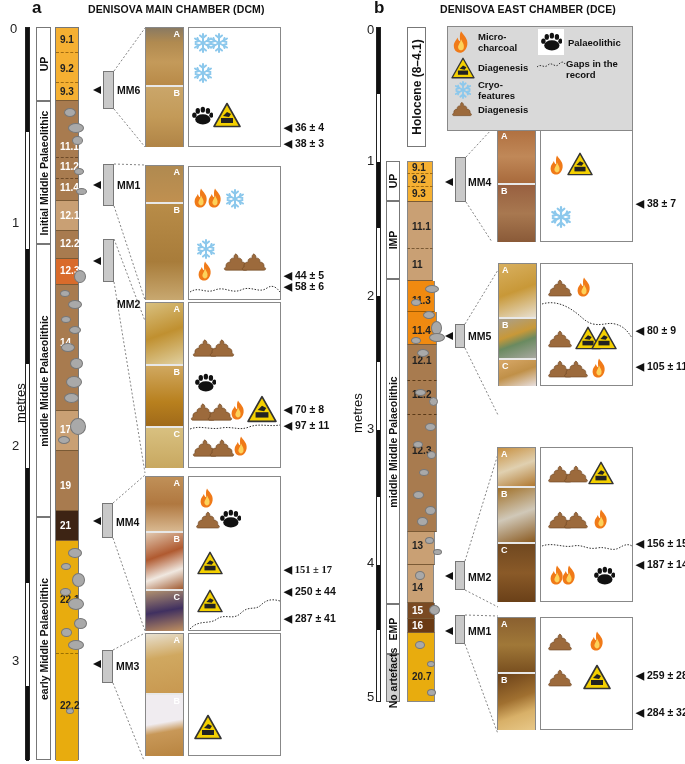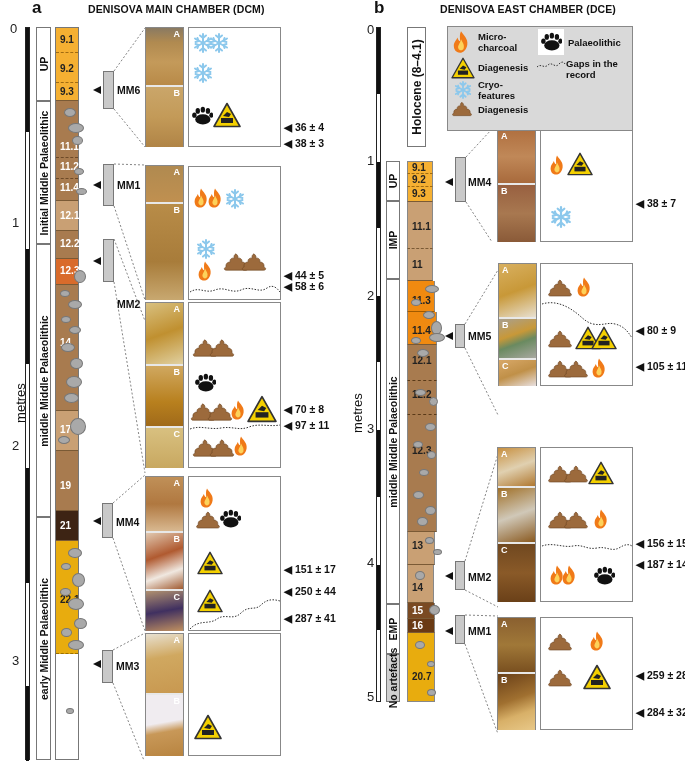--- a/index.html
+++ b/index.html
@@ -129,20 +129,23 @@
     </div>
   <div class="layer" style="top:423px;height:60px;background:#a87b4f;">
       <span class="lbl" style="top:29px;color:#fff;">19</span>
     </div>
   <div class="layer" style="top:483px;height:30px;background:#3d2414;">
       <span class="lbl" style="top:9px;color:#fff;">21</span>
     </div>
   <div class="layer" style="top:513px;height:113px;background:#e8ac0e;border-bottom:1px dashed #9a6f00;">
       <span class="lbl" style="top:53px;color:#222;">22.1</span>
     </div>
+  <div class="layer" style="top:626px;height:107px;background:#e8ac0e;border-bottom:none;">
+      <span class="lbl" style="top:46px;color:#222;">22.2</span>
+    </div>
 
   <div class="stone" style="left:8px;top:80px;width:10px;height:7px;"></div>
   <div class="stone" style="left:12px;top:95px;width:14px;height:8px;"></div>
   <div class="stone" style="left:16px;top:108px;width:9px;height:7px;"></div>
   <div class="stone" style="left:18px;top:140px;width:8px;height:5px;"></div>
   <div class="stone" style="left:20px;top:160px;width:9px;height:5px;"></div>
   <div class="stone" style="left:18px;top:242px;width:10px;height:11px;"></div>
   <div class="stone" style="left:4px;top:262px;width:8px;height:5px;"></div>
   <div class="stone" style="left:12px;top:272px;width:12px;height:7px;"></div>
   <div class="stone" style="left:5px;top:288px;width:8px;height:5px;"></div>
@@ -349,21 +352,21 @@
       <use href="#warn"></use>
     </svg>
 </div>
 
 <div class="abs date" style="left:284px;top:121px;"><span>◀ </span><span>36 ± 4</span></div>
 <div class="abs date" style="left:284px;top:137px;"><span>◀ </span><span>38 ± 3</span></div>
 <div class="abs date" style="left:284px;top:269px;"><span>◀ </span><span>44 ± 5</span></div>
 <div class="abs date" style="left:284px;top:280px;"><span>◀ </span><span>58 ± 6</span></div>
 <div class="abs date" style="left:284px;top:403px;"><span>◀ </span><span>70 ± 8</span></div>
 <div class="abs date" style="left:284px;top:419px;"><span>◀ </span><span>97 ± 11</span></div>
-<div class="abs date" style="left:284px;top:563px;"><span>◀ </span><span>151 ± 17</span></div>
+<div class="abs date" style="left:284px;top:563px;font-family:Liberation Serif, serif;"><span>◀ </span><span>151 ± 17</span></div>
 <div class="abs date" style="left:284px;top:585px;"><span>◀ </span><span>250 ± 44</span></div>
 <div class="abs date" style="left:284px;top:612px;"><span>◀ </span><span>287 ± 41</span></div>
 
 <div class="abs panel-letter" style="left:374px;top:-2px;">b</div>
 <div class="abs panel-title" style="left:440px;top:3px;">DENISOVA EAST CHAMBER (DCE)</div>
 
 <div class="abs scale-num" style="left:367px;top:22px;">0</div>
 <div class="abs scale-num" style="left:367px;top:153px;">1</div>
 <div class="abs scale-num" style="left:367px;top:288px;">2</div>
 <div class="abs scale-num" style="left:367px;top:421px;">3</div>

